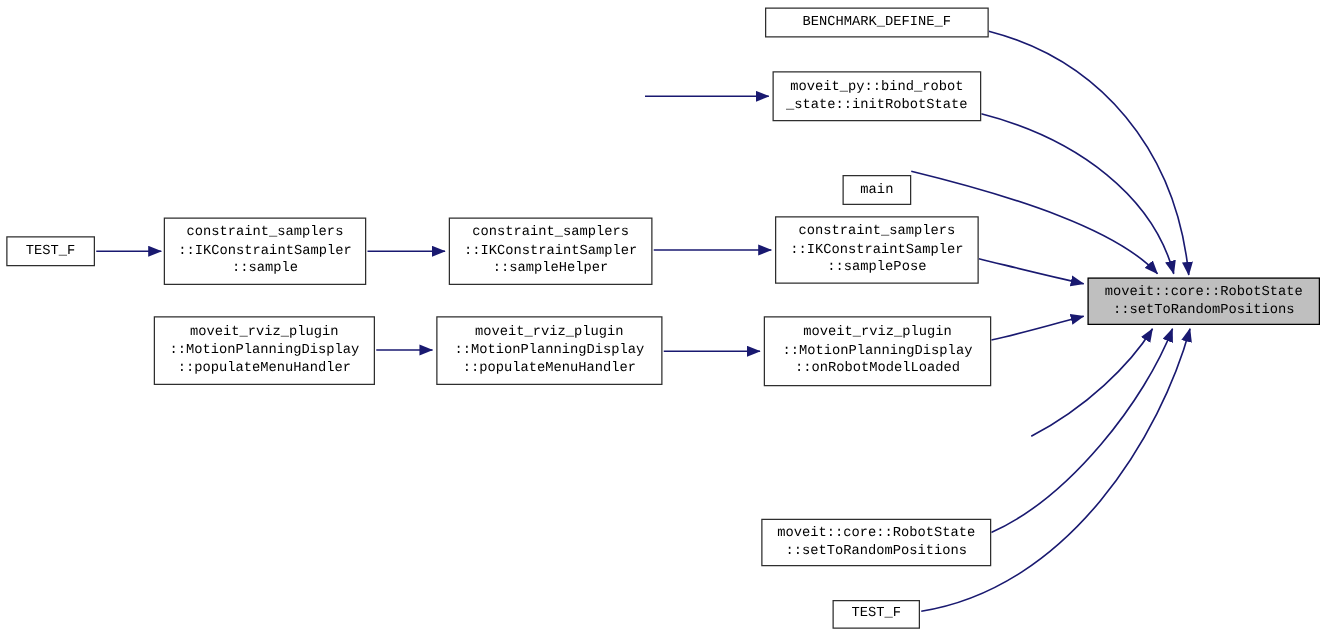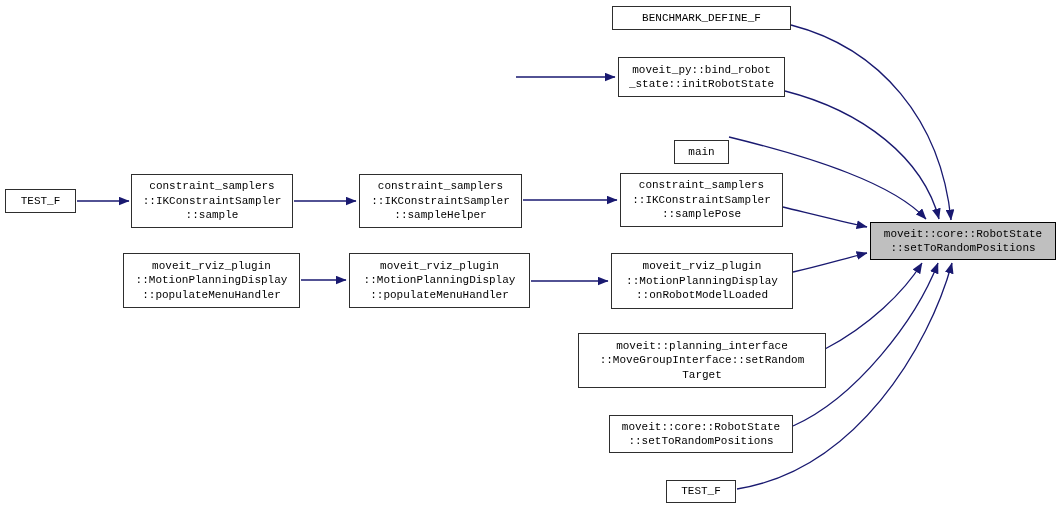--- a/index.html
+++ b/index.html
@@ -114,25 +114,20 @@
     <span>::MotionPlanningDisplay</span>
     <span>::populateMenuHandler</span>
   </div>
 
   <div class="node" style="left:611px; top:253px; width:182px; height:56px;">
     <span>moveit_rviz_plugin</span>
     <span>::MotionPlanningDisplay</span>
     <span>::onRobotModelLoaded</span>
   </div>
 
-  <div class="node" style="left:578px; top:333px; width:248px; height:55px;">
-    <span>moveit::planning_interface</span>
-    <span>::MoveGroupInterface::setRandom</span>
-    <span>Target</span>
-  </div>
 
   <div class="node" style="left:609px; top:415px; width:184px; height:38px;">
     <span>moveit::core::RobotState</span>
     <span>::setToRandomPositions</span>
   </div>
 
   <div class="node" style="left:666px; top:480px; width:70px; height:23px;">
     <span>TEST_F</span>
   </div>
 

